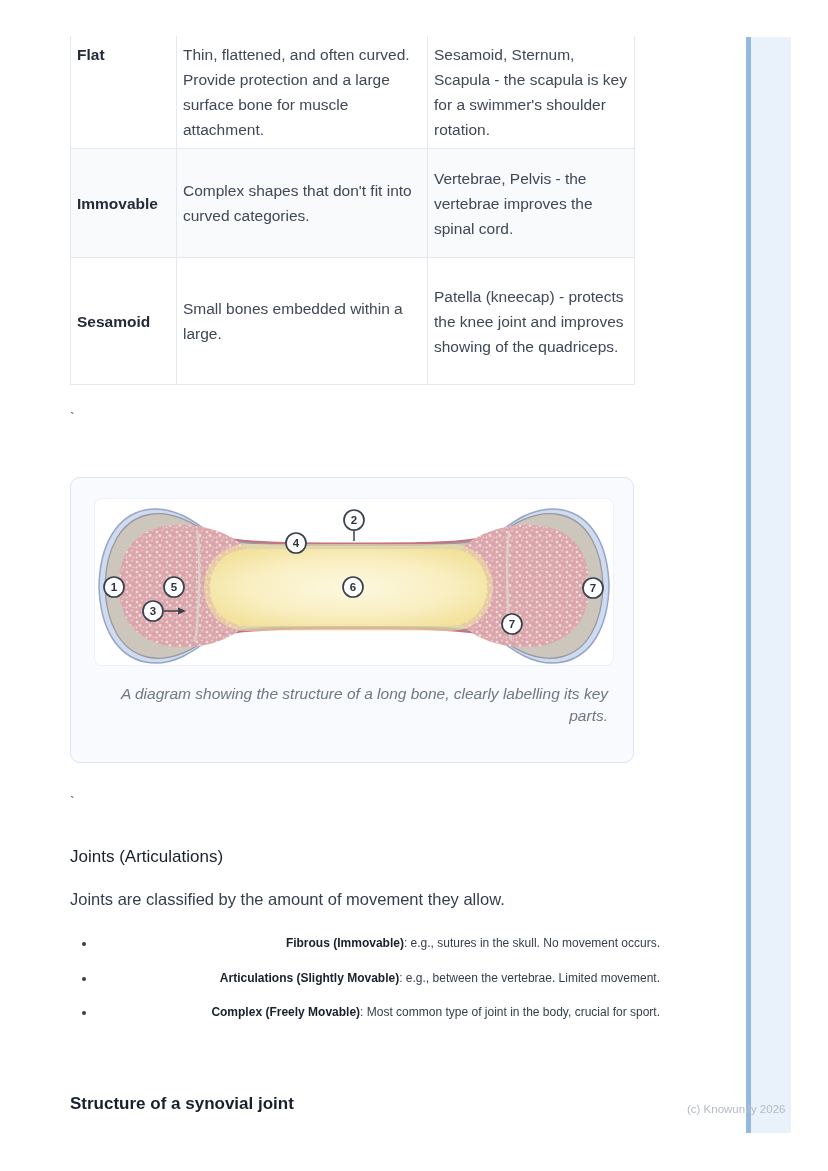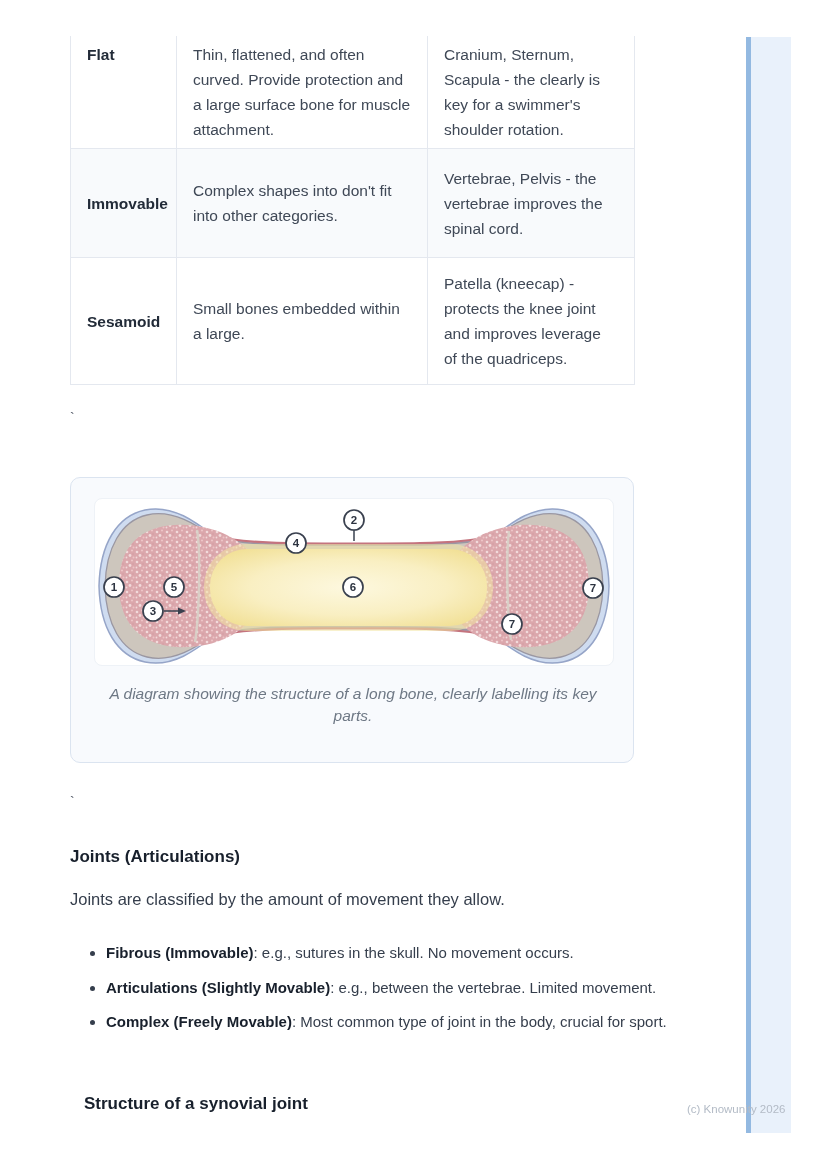--- a/index.html
+++ b/index.html
@@ -8,52 +8,52 @@
     font-family:"Liberation Sans","DejaVu Sans",sans-serif;color:#3d4654;
     overflow:hidden;
   }
   
   .bone-table{
     position:absolute;left:70px;top:36px;width:564px;
     border-collapse:collapse;table-layout:fixed;
     font-size:15.5px;line-height:25px;color:#3f4856;
   }
   .bone-table td{
-    border:1px solid #e4e8ef;padding:6px 16px;vertical-align:middle;background:#ffffff;
+    border:1px solid #e4e8ef;padding:6px 6px;vertical-align:middle;background:#ffffff;
   }
   .bone-table tr.row-top td{vertical-align:top;border-top:none;}
   .bone-table tr.row-alt td{background:#f8fafc;}
   .bone-type{font-weight:bold;color:#222b38;}
   
   .tick{position:absolute;left:70px;font-size:14px;color:#4a5260;}
   
   .figure-card{
     position:absolute;left:70px;top:477px;width:564px;height:286px;box-sizing:border-box;
     background:#f8fafd;border:1px solid #dbe4f0;border-radius:10px;
   }
   .figure-panel{
     position:absolute;left:23px;top:20px;width:518px;height:166px;
     background:#ffffff;border:1px solid #eef2f7;border-radius:8px;box-sizing:content-box;
   }
   .figure-panel svg{display:block;border-radius:8px;}
   .figure-caption{
-    position:absolute;left:27px;top:205px;width:510px;text-align:center;
+    position:absolute;left:27px;top:205px;width:510px;text-align:right;
     font-style:italic;font-size:15.5px;line-height:22px;color:#6e7885;
   }
   
-  .joints-heading{position:absolute;left:70px;top:847px;font-size:17px;font-weight:bold;color:#18202c;}
+  .joints-heading{position:absolute;left:70px;top:847px;font-size:17px;font-weight:normal;color:#18202c;}
   .joints-intro{position:absolute;left:70px;top:890px;font-size:16.5px;color:#353e4c;}
   .joints-list{
-    position:absolute;left:70px;top:929px;width:564px;margin:12px;padding-left:24px;
-    font-size:15px;line-height:24.5px;color:#353e4c;
+    position:absolute;left:70px;top:929px;width:564px;margin:2px;padding-left:24px;
+    font-size:12px;line-height:24.5px;color:#353e4c;text-align:right;
   }
   .joints-list li{margin-bottom:10px;}
   .joints-list li::marker{color:#353e4c;}
   .joints-list strong{color:#18202c;}
-  .synovial-heading{position:absolute;left:84px;top:1094px;font-size:17px;font-weight:bold;color:#18202c;}
+  .synovial-heading{position:absolute;left:70px;top:1094px;font-size:17px;font-weight:bold;color:#18202c;}
   
   .blue-strip{
     position:absolute;left:746px;top:37px;width:45px;height:1096px;box-sizing:border-box;
     background:#e9f1fb;border-left:5px solid #93b9e1;
   }
   .watermark{
     position:absolute;left:687px;top:1103px;font-size:11.5px;color:#b3bbc6;z-index:5;white-space:nowrap;
   }
   .svg-label-num{
     font-family:"Liberation Sans","DejaVu Sans",sans-serif;font-size:11.5px;font-weight:bold;fill:#2c3340;
@@ -65,31 +65,31 @@
 <table class="bone-table">
   <colgroup>
       <col style="width:106px">
       <col style="width:251px">
       <col style="width:207px">
     </colgroup>
   <tbody>
       <tr class="row-top">
     <td class="bone-type">Flat</td>
     <td>Thin, flattened, and often curved. Provide protection and a large surface bone for muscle attachment.</td>
-    <td>Cranium, Sternum, Scapula - the clearly is key for a swimmer's shoulder rotation.</td>
+    <td>Sesamoid, Sternum, Scapula - the scapula is key for a swimmer's shoulder rotation.</td>
   </tr>
   <tr class="row-alt" style="height:109px">
     <td class="bone-type">Immovable</td>
-    <td>Complex shapes into don't fit into other categories.</td>
+    <td>Complex shapes that don't fit into curved categories.</td>
     <td>Vertebrae, Pelvis - the vertebrae improves the spinal cord.</td>
   </tr>
   <tr style="height:127px">
     <td class="bone-type">Sesamoid</td>
     <td>Small bones embedded within a large.</td>
-    <td>Patella (kneecap) - protects the knee joint and improves leverage of the quadriceps.</td>
+    <td>Patella (kneecap) - protects the knee joint and improves showing of the quadriceps.</td>
   </tr>
 </tbody>
   </table>
 
 <div class="tick" style="top:410px">`</div>
 <div class="tick" style="top:794px">`</div>
 
 <div class="figure-card">
   <div class="figure-panel">
     <svg viewBox="0 0 518 166" width="518" height="166">

